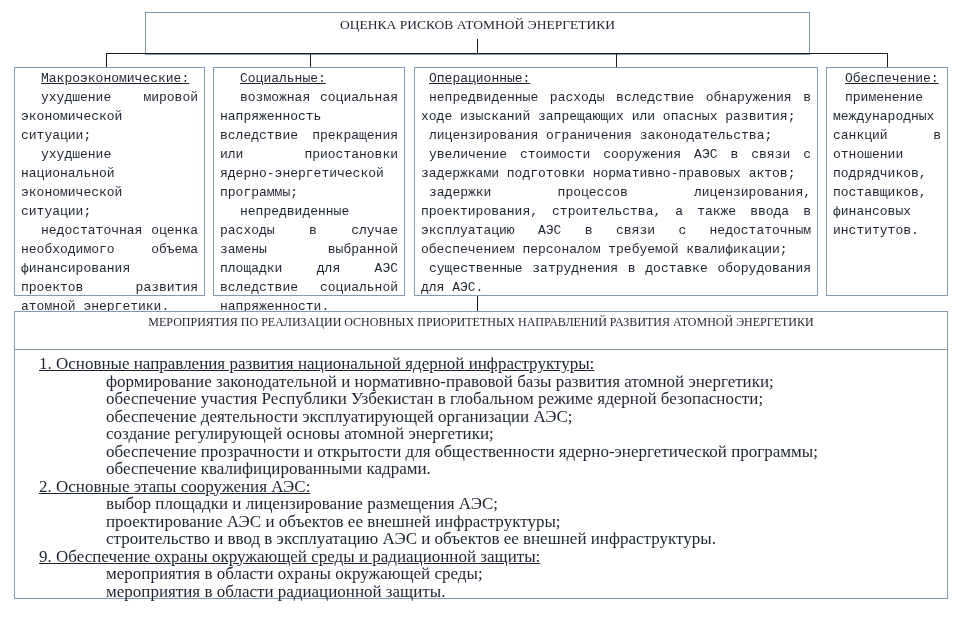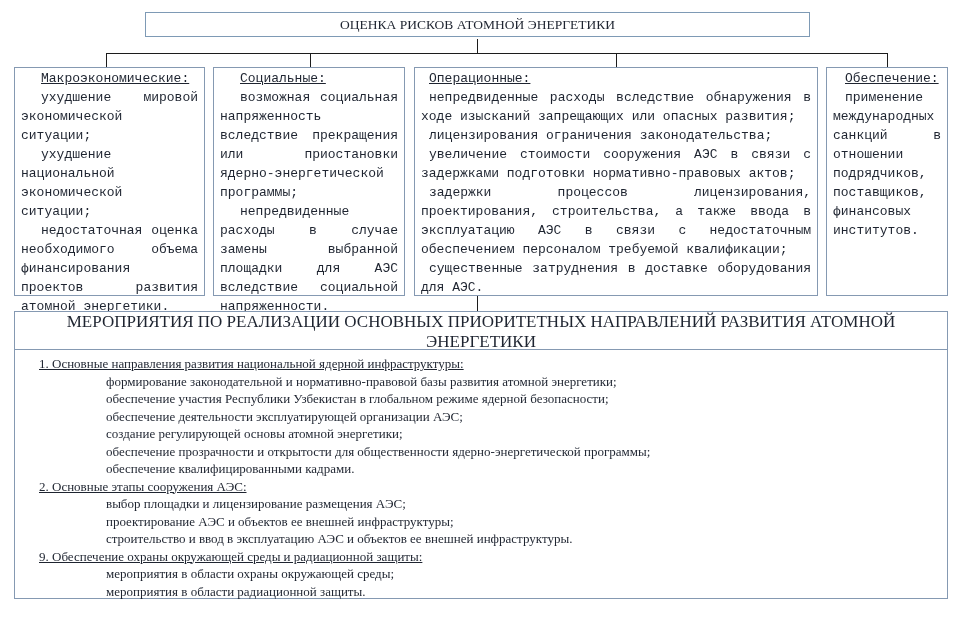--- a/index.html
+++ b/index.html
@@ -9,40 +9,40 @@
   }
   .box {
     position:absolute; background:#ffffff; box-sizing:border-box;
     border:1.5px solid #8599b2;
   }
   .line { position:absolute; background:#1c1c1c; }
   .line.v { width:1px; }
   .line.h { height:1px; }
 
   .title-box {
-    left:145px; top:12px; width:665px; height:25px;
+    left:145px; top:12px; width:665px; height:43px;
     text-align:center; font-size:13.5px; line-height:24px;
     border-color:#7e9ab5;
   }
   .banner {
     left:14px; top:311px; width:934px; height:40px;
-    text-align:center; font-size:17px; line-height:20px;
+    text-align:center; font-size:12px; line-height:20px;
   }
 
   .risk-box { top:67px; height:229px; font-size:13px; line-height:19px; padding:1px 6px; }
   .risk-box p { margin:0; text-align:justify;font-family:Liberation Mono, monospace; }
   .rb-head { text-indent:20px; text-align:left !important; }
   .rb-p { text-indent:20px; }
   .risk-box.tight .rb-head, .risk-box.tight .rb-p { text-indent:8px; }
   .risk-box.narrow .rb-head, .risk-box.narrow .rb-p { text-indent:12px; }
   .u { text-decoration:underline; }
 
   .measures-box {
     left:14px; top:349px; width:934px; height:250px;
-    font-size:13px; line-height:17.5px; padding:5px 12px 0 24px;
+    font-size:17px; line-height:17.5px; padding:5px 12px 0 24px;
   }
   .m-head { }
   .m-item { padding-left:67px; }
 </style>
 </head>
 <body>
 
 <div class="canvas">
 
   <div class="box title-box">

